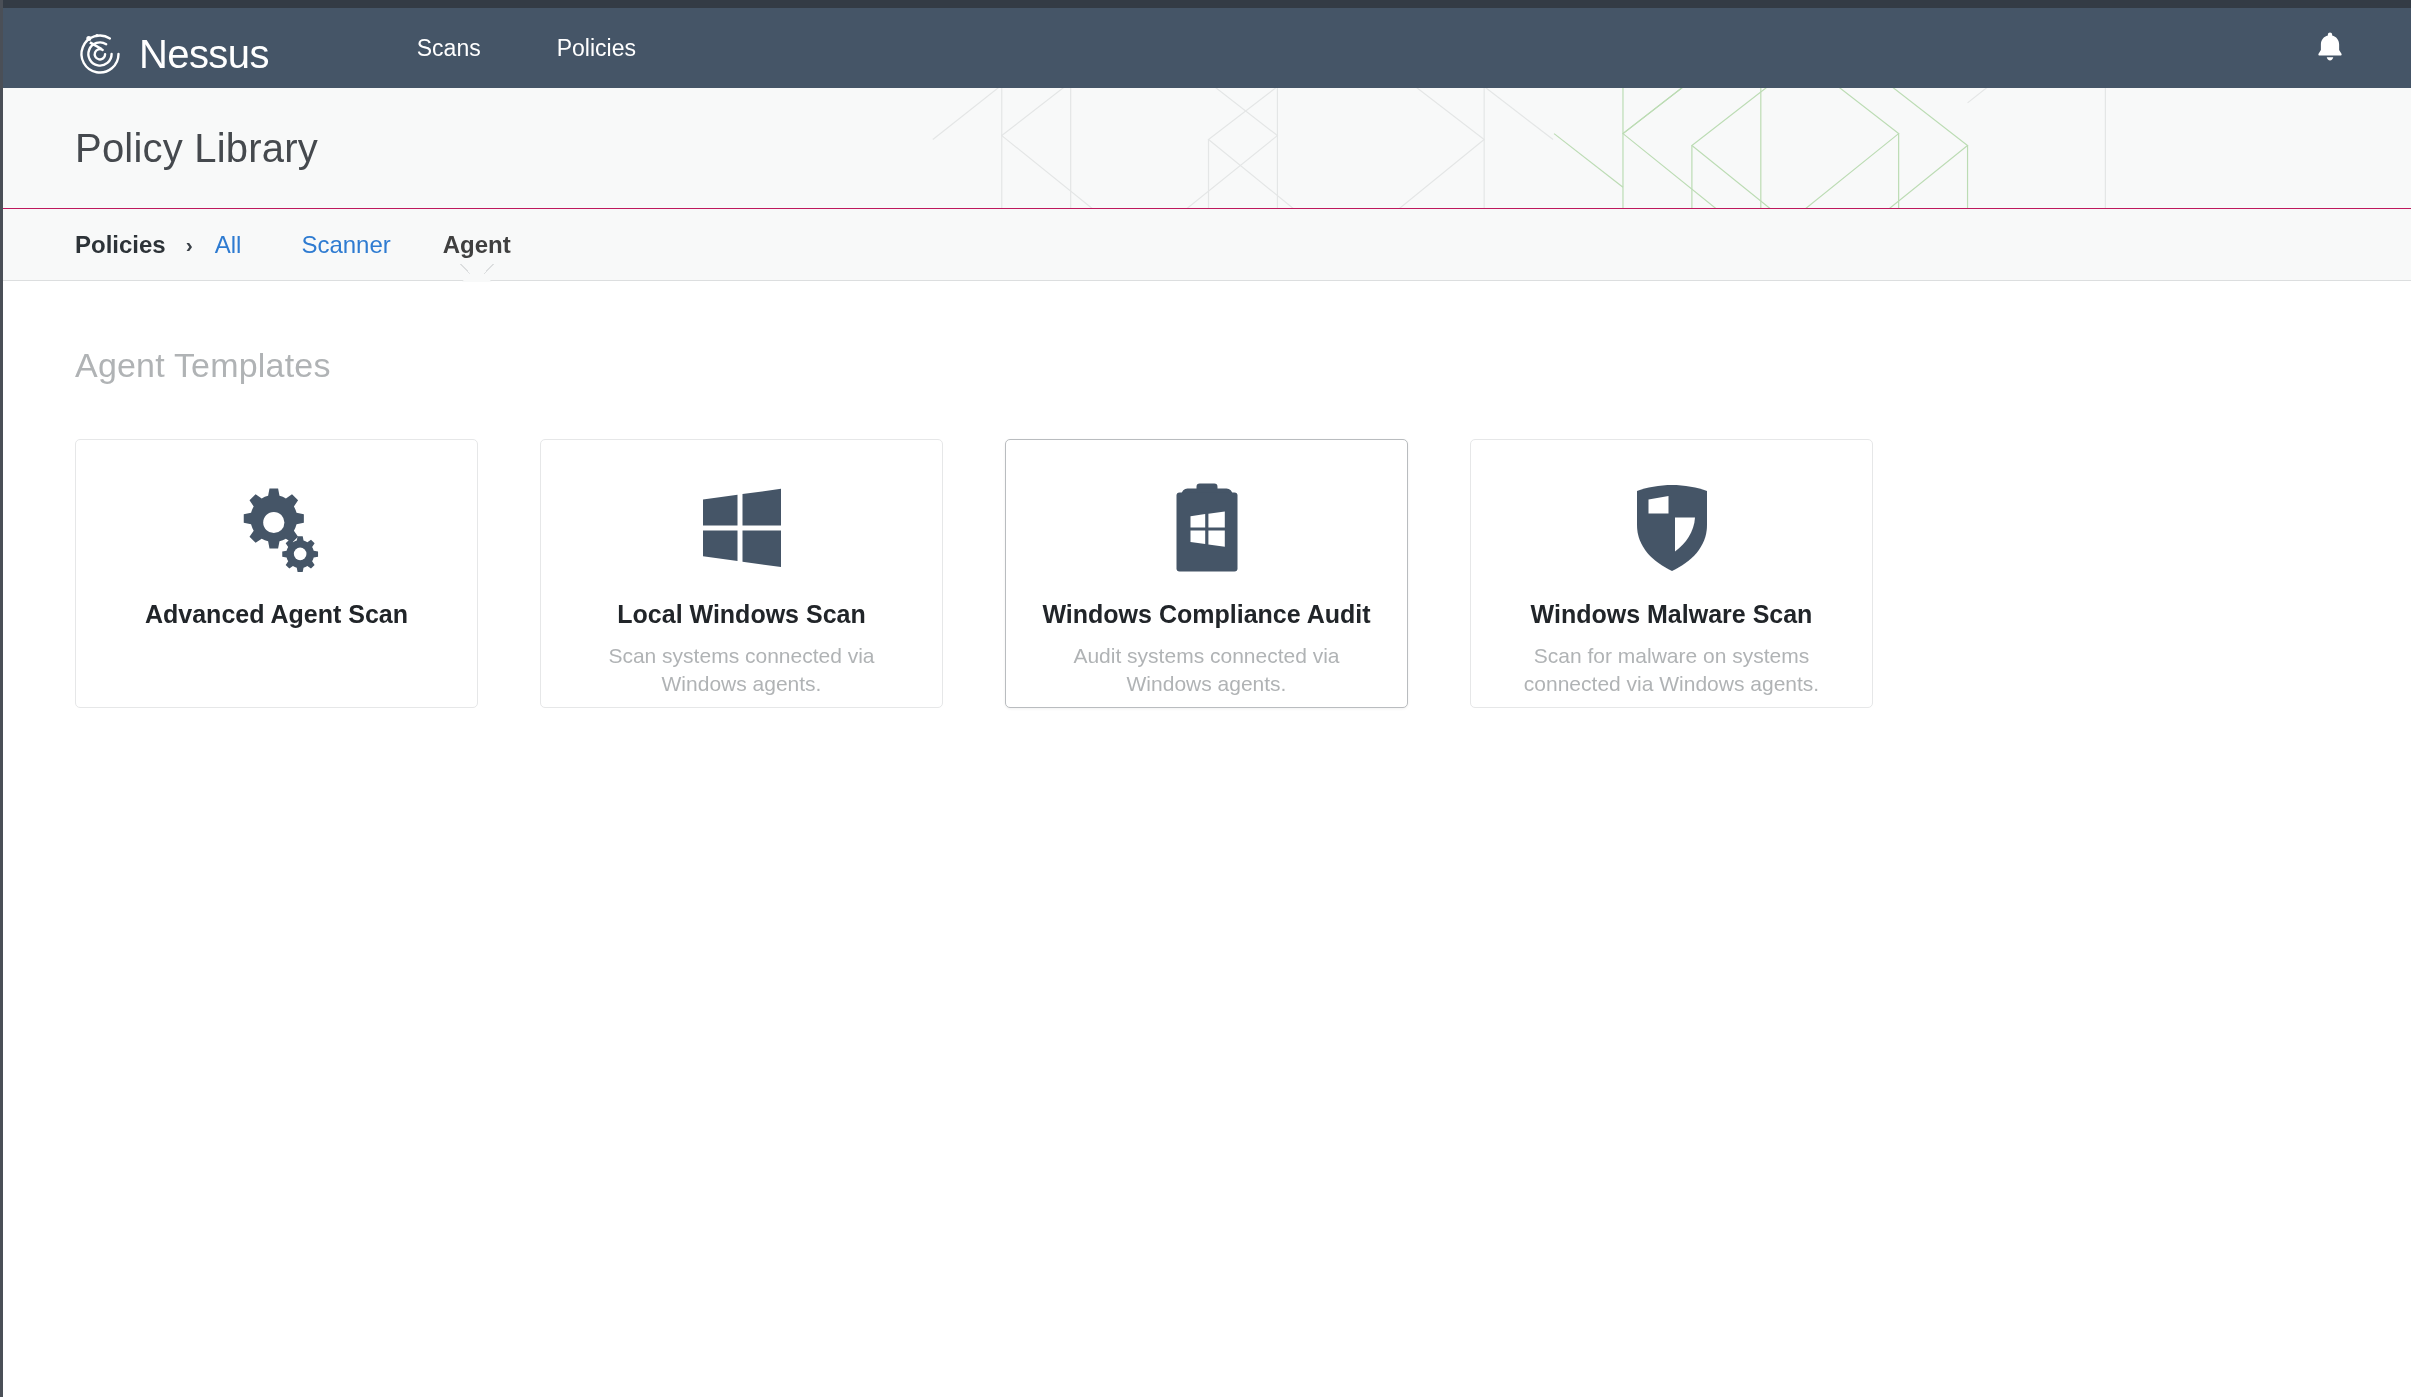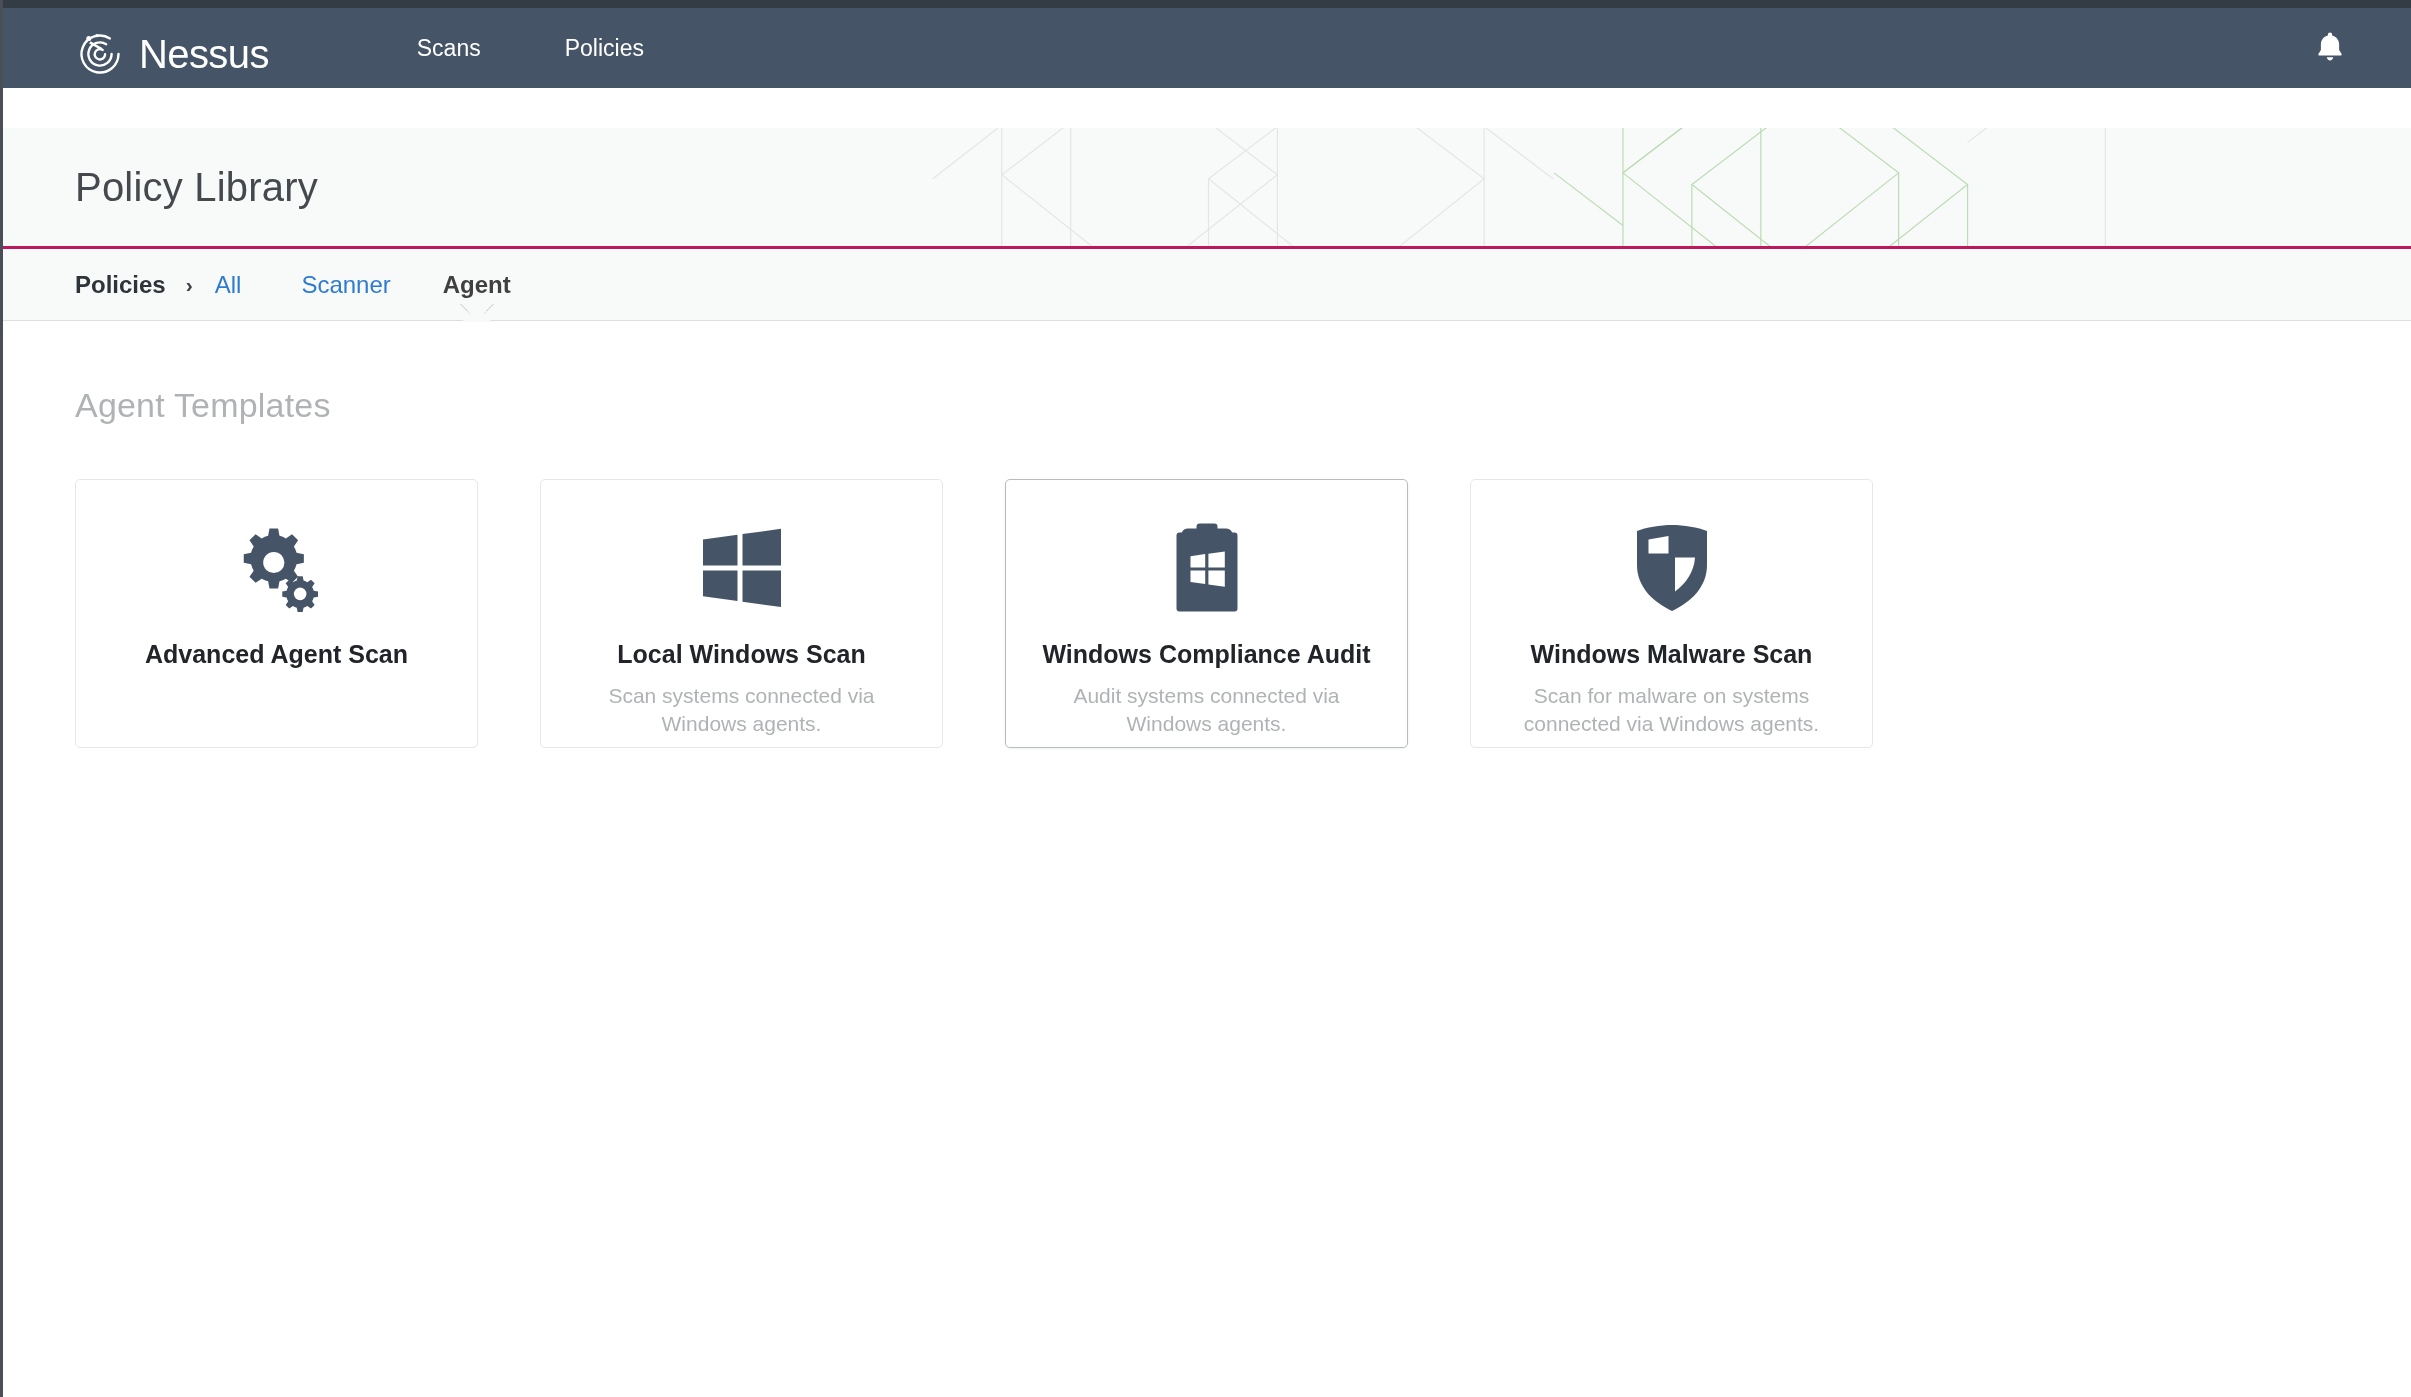--- a/index.html
+++ b/index.html
@@ -59,21 +59,21 @@
     font-size: 40px;
     font-weight: 400;
     letter-spacing: -0.6px;
     line-height: 1;
   }
 
   .nav-links {
     display: flex;
     align-items: center;
     margin-left: 110px;
-    gap: 8px;
+    gap: 0;
   }
 
   .nav-link {
     color: #ffffff;
     font-size: 23px;
     font-weight: 400;
     padding: 0 38px;
     line-height: 80px;
     text-decoration: none;
     cursor: pointer;
@@ -98,23 +98,22 @@
     cursor: pointer;
     background: none;
     border: none;
   }
 
   
   .page-header {
     position: relative;
     height: 121px;
     background: #f8f9f9;
-    border-bottom: 3px solid #be185d;
+    border-bottom: 1px solid #be185d;
     overflow: hidden;
-    margin-top: 40px;
   }
 
   .header-pattern {
     position: absolute;
     inset: 0;
     width: 100%;
     height: 100%;
     pointer-events: none;
   }
 

